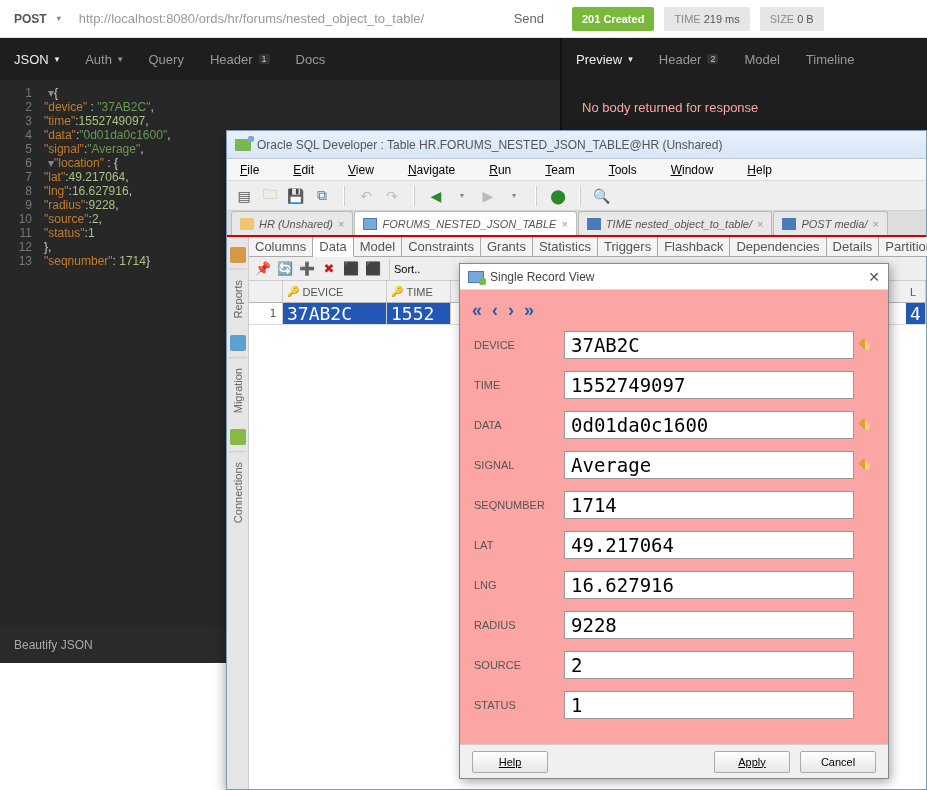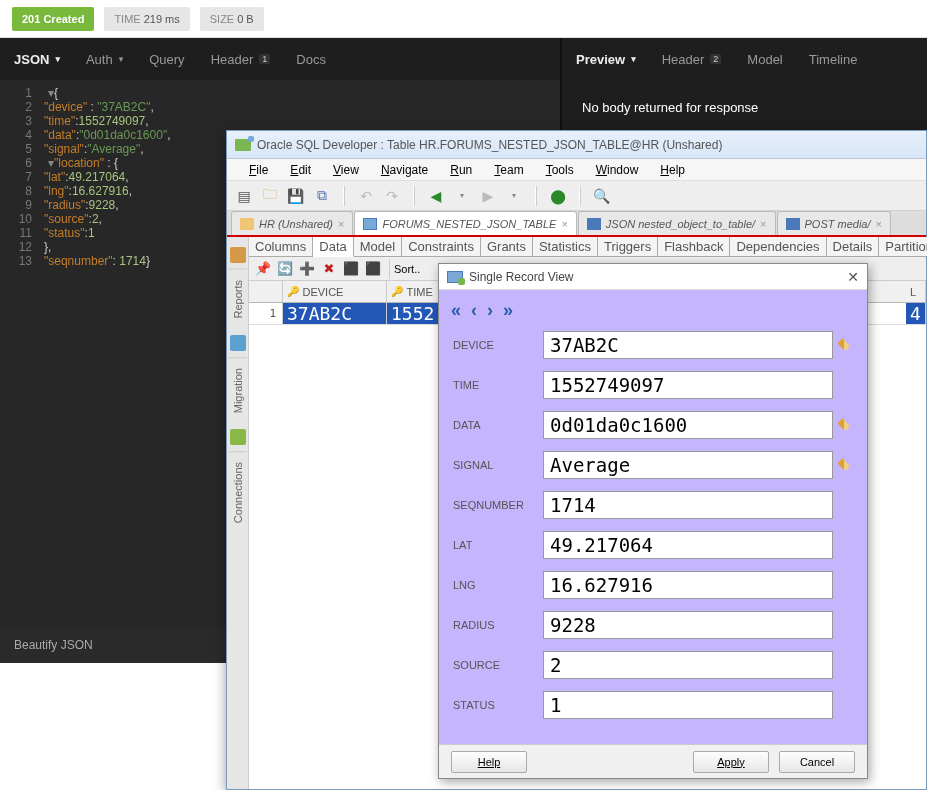--- a/index.html
+++ b/index.html
@@ -17,39 +17,39 @@
 .badge { height: 24px; padding: 0 10px; font-size: 11px; color: #555; background: #e6e6e6; border-radius: 2px; display: flex; align-items: center; }
 .badge.ok { background: #78b83a; color: #fff; font-weight: 600; }
 .badge .lbl { color: #888; margin-right: 3px; }
 
 .rest-split { display: flex; height: 625px; }
 .rest-left { width: 560px; background: #1e1e1e; color: #ccc; display: flex; flex-direction: column; }
 .rest-right { flex: 1; background: #1e1e1e; color: #ccc; display: flex; flex-direction: column; border-left: 2px solid #111; }
 
 .tabs { display: flex; height: 42px; align-items: center; background: #1e1e1e; padding: 0 14px; gap: 26px; font-size: 13px; color: #999; }
 .tabs .tab { display: flex; align-items: center; gap: 6px; cursor: pointer; }
-.tabs .tab.active { color: #eee; font-weight: bold; }
+.tabs .tab.active { color: #eee; }
 .tabs .tab .caret { font-size: 9px; }
 .tabs .tab .sup { background: #333; color: #ccc; font-size: 9px; padding: 0 3px; border-radius: 2px; }
 
 .code { flex: 1; font-family: "Consolas", monospace; font-size: 12px; padding: 6px 0; background: #272727; overflow: hidden; }
 .line { display: flex; }
 .ln { width: 44px; text-align: right; color: #777; padding-right: 12px; user-select: none; }
 .tok-k { color: #c57d2a; } .tok-s { color: #6a9955; } .tok-n { color: #a8c47f; } .tok-p { color: #ccc; }
-.body-msg { padding: 20px; color: #ffffff; font-size: 13px; }
+.body-msg { padding: 20px; color: #fca5a5; font-size: 13px; }
 
 .rest-foot { height: 36px; background: #2a2a2a; display: flex; align-items: center; padding: 0 14px; color: #aaa; font-size: 12px; cursor: pointer; }
 
 
 .sqldev { position: absolute; left: 226px; top: 130px; width: 701px; height: 660px; background: #f0f0f0; border: 1px solid #7a9abb; box-shadow: 0 4px 12px rgba(0,0,0,0.4); }
 .sqldev-title { height: 28px; background: linear-gradient(#e8f0fb, #d7e6f8); display: flex; align-items: center; padding: 0 8px; gap: 6px; font-size: 12px; color: #555; border-bottom: 1px solid #c0c8d4; text-align: right; }
 .sqldev-title .ico { width: 16px; height: 12px; background: #79b850; border-radius: 1px; display: inline-block; position: relative; }
 .sqldev-title .ico::after { content: ""; position: absolute; right: -3px; top: -3px; width: 6px; height: 6px; background: #78a8e0; border-radius: 2px; }
 
-.menubar { height: 22px; background: #f6f6f6; display: flex; align-items: center; padding: 0 13px; gap: 4px; font-size: 12px; border-bottom: 1px solid #ddd; }
+.menubar { height: 22px; background: #f6f6f6; display: flex; align-items: center; padding: 0 4px; gap: 16px; font-size: 12px; border-bottom: 1px solid #ddd; }
 .menubar span { padding: 0 9px; cursor: pointer; }
 .menubar span u { text-decoration: underline; }
 
 .toolbar { height: 30px; background: #eee; border-bottom: 1px solid #d2d2d2; display: flex; align-items: center; padding: 0 6px; gap: 4px; }
 .tb-btn { width: 22px; height: 22px; border: 1px solid transparent; display: flex; align-items: center; justify-content: center; font-size: 14px; color: #555; border-radius: 2px; cursor: pointer; }
 .tb-btn.green { color: #2a8a2a; }
 .tb-btn.blue { color: #2a5da8; }
 .tb-sep { width: 2px; height: 20px; background: #ccc; margin: 0 6px; border-left: 1px solid #fff; }
 
 .doc-tabs { height: 26px; display: flex; align-items: flex-end; padding: 0 4px; background: #ddd; border-bottom: 2px solid #d40000; gap: 1px; }
@@ -85,21 +85,21 @@
 .gc { border-right: 1px solid #ccc; display: flex; align-items: center; padding: 0 4px; font-family: "Consolas", monospace; font-size: 18px; letter-spacing: 0; }
 .gc.idx { width: 34px; font-size: 11px; justify-content: flex-end; padding-right: 6px; color: #555; }
 .gc.sel { background: #2257b5; color: #fff; }
 .gc1 { width: 104px; }
 .gc2 { width: 64px; overflow: hidden; }
 .gcR { width: 36px; margin-left: auto; }
 
 .whitespace { position: absolute; left: 0; right: 0; top: 88px; bottom: 0; background: #fff; }
 
 
-.srv { position: absolute; left: 438px; top: 263px; width: 430px; height: 516px; background: #c4b5fd; border: 1px solid #888; box-shadow: 2px 3px 10px rgba(0,0,0,0.35); display: flex; flex-direction: column; }
+.srv { position: absolute; left: 459px; top: 263px; width: 430px; height: 516px; background: #fca5a5; border: 1px solid #888; box-shadow: 2px 3px 10px rgba(0,0,0,0.35); display: flex; flex-direction: column; }
 .srv-title { height: 26px; background: #fff; display: flex; align-items: center; padding: 0 8px; font-size: 12px; color: #444; border-bottom: 1px solid #ddd; }
 .srv-title .ico { width: 16px; height: 12px; display: inline-block; margin-right: 6px; position: relative; }
 .srv-title .ico::before { content: ""; position: absolute; inset: 0; background: #7aa8d8; border: 1px solid #4a7ab8; }
 .srv-title .ico::after { content: ""; position: absolute; right: -2px; bottom: -2px; width: 7px; height: 7px; background: #79b850; border-radius: 2px; }
 .srv-title .x { margin-left: auto; font-size: 14px; color: #555; cursor: pointer; }
 
 .srv-nav { padding: 10px 12px 6px; display: flex; gap: 10px; font-size: 18px; }
 .nav-btn { color: #2a5da8; cursor: pointer; font-weight: 700; }
 
 .srv-body { flex: 1; padding: 4px 14px 8px; overflow: hidden; }
@@ -112,20 +112,27 @@
 .srv-foot { height: 34px; display: flex; align-items: center; padding: 0 12px; gap: 10px; border-top: 1px solid #ccc; background: #f0f0f0; }
 .srv-btn { height: 22px; min-width: 76px; background: linear-gradient(#fefefe,#e6e6e6); border: 1px solid #aaa; border-radius: 2px; font-size: 11px; display: flex; align-items: center; justify-content: center; cursor: pointer; }
 .srv-foot .spacer { flex: 1; }
 .caret-sm::after { content: "▾"; font-size: 8px; margin-left: 4px; color: #888; }
 </style>
 </head>
 <body>
 
 <div class="rest">
   <div style="display:flex">
+    <div style="width:560px">
+      <div class="rest-req">
+        <div class="rest-method caret-sm">POST</div>
+        <div class="rest-url">http://localhost:8080/ords/hr/forums/nested_object_to_table/</div>
+        <div class="rest-send">Send</div>
+      </div>
+    </div>
     <div style="flex:1">
       <div class="rest-status">
         <div class="badge ok">201 Created</div>
         <div class="badge">
             <span class="lbl">TIME</span>
             <span>219 ms</span>
           </div>
         <div class="badge">
             <span class="lbl">SIZE</span>
             <span>0 B</span>
@@ -268,21 +275,21 @@
         <span>HR (Unshared)</span>
         <span class="x">×</span>
       </div>
       <div class="doc-tab active">
         <span class="ico-tbl"></span>
         <span>FORUMS_NESTED_JSON_TABLE</span>
         <span class="x">×</span>
       </div>
       <div class="doc-tab">
         <span class="ico-post"></span>
-        <span>JSON nested_object_to_table/</span>
+        <span>TIME nested_object_to_table/</span>
         <span class="x">×</span>
       </div>
       <div class="doc-tab">
         <span class="ico-post"></span>
         <span>POST media/</span>
         <span class="x">×</span>
       </div>
     </div>
 
   <div class="side-tabs">

